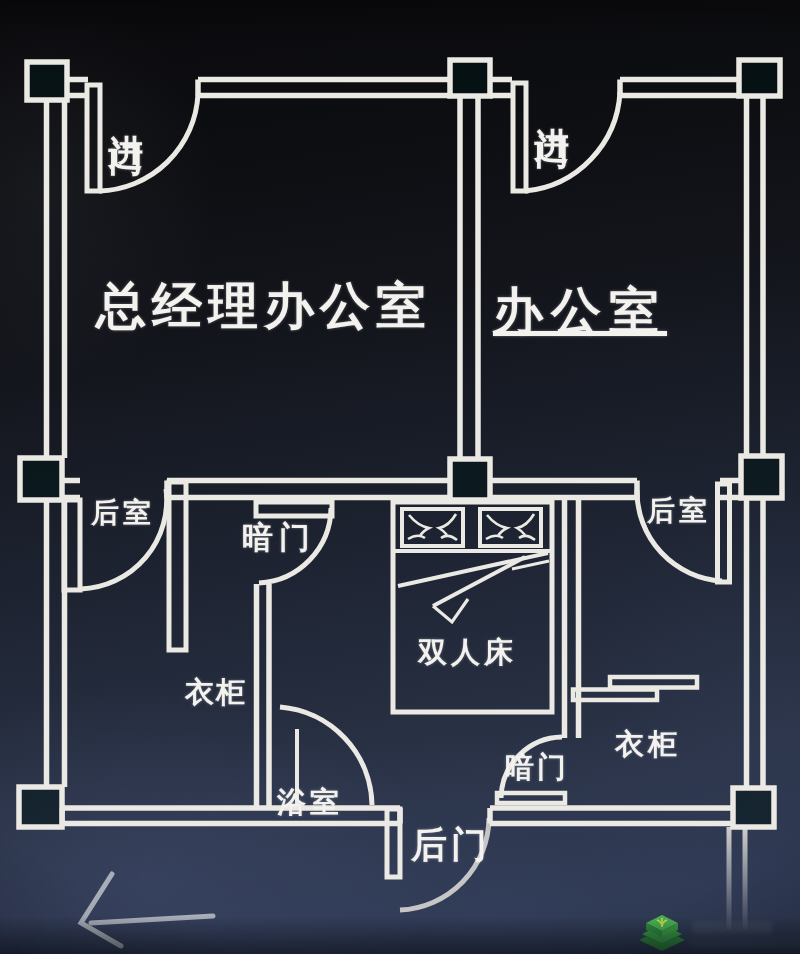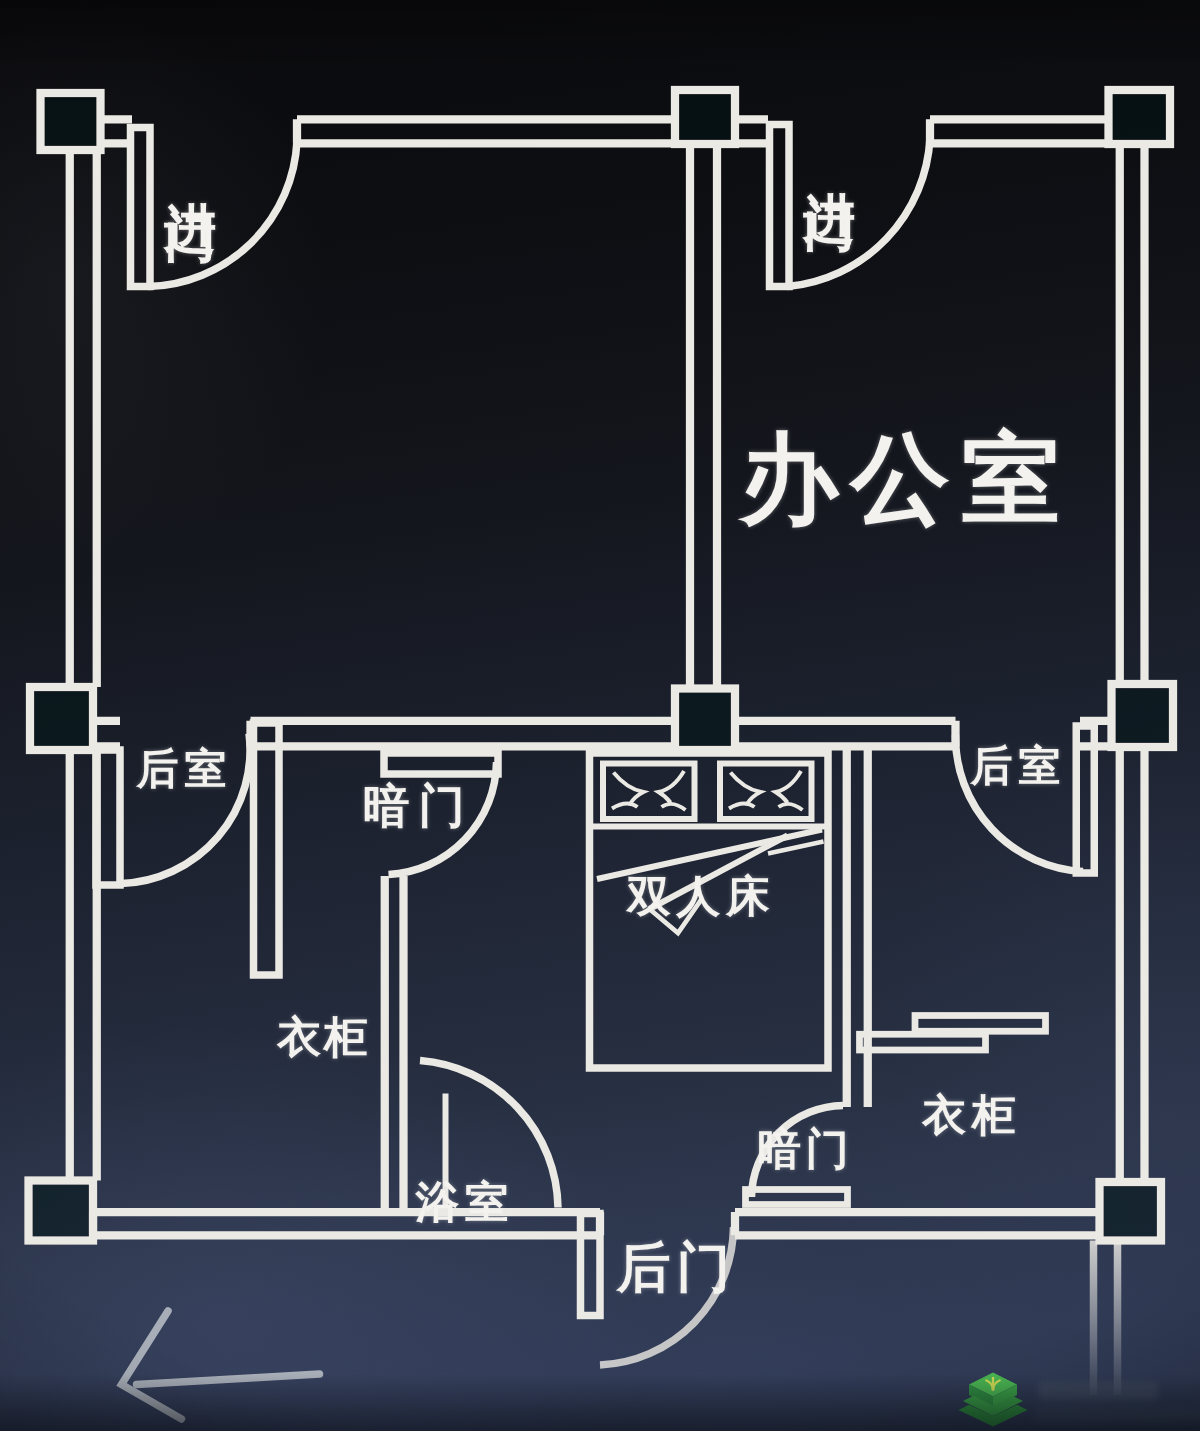--- a/index.html
+++ b/index.html
@@ -22,27 +22,27 @@
   svg.plan{position:absolute;inset:0;}
   .lbl{
     position:absolute;color:#f3f2ee;font-weight:bold;white-space:nowrap;
     text-shadow:0 0 3px rgba(235,235,235,.38);line-height:1.05;z-index:3;
   }
   .v{writing-mode:vertical-rl;}
   .faded{color:#c7cbd1;text-shadow:0 0 4px rgba(200,205,215,.3);opacity:.82;}
   
   .l-gm   {left:96px;  top:280px; font-size:50px; letter-spacing:6px;}
   .l-sec1 {left:491px; top:213px; font-size:50px; letter-spacing:8px;}
-  .l-sec2 {left:493px; top:285px; font-size:66px; letter-spacing:8px;}
+  .l-sec2 {left:493px; top:285px; font-size:50px; letter-spacing:8px;text-decoration:underline;}
   .l-jin1 {left:107px; top:106px; font-size:35px; letter-spacing:4px;}
   .l-jin2 {left:533px; top:99px;  font-size:35px; letter-spacing:4px;}
   .l-hsl  {left:91px;  top:498px; font-size:28px; letter-spacing:4px;}
   .l-hsr  {left:647px; top:496px; font-size:28px; letter-spacing:4px;}
   .l-am1  {left:242px; top:522px; font-size:31px; letter-spacing:6px;}
-  .l-bed  {left:418px; top:583px; font-size:29px; letter-spacing:4px;}
+  .l-bed  {left:418px; top:637px; font-size:29px; letter-spacing:4px;}
   .l-ygl  {left:185px; top:677px; font-size:29px; letter-spacing:2px;}
   .l-ys   {left:277px; top:753px; font-size:29px; letter-spacing:4px;margin-top:34px;}
   .l-am2  {left:505px; top:752px; font-size:29px; letter-spacing:3px;}
   .l-ygr  {left:615px; top:729px; font-size:29px; letter-spacing:4px;}
   .l-hm   {left:411px; top:826px; font-size:36px; letter-spacing:4px;}
   .l-jj   {left:231px; top:883px; font-size:31px; letter-spacing:6px;}
 </style>
 </head>
 <body>
 
@@ -167,20 +167,21 @@
           <path d="M20 7 q5 2 5 7"></path>
           <path d="M30 7 q-5 2 -5 7"></path>
       </g>
     </g>
     <g filter="url(#blur2)">
       <rect x="692" y="921" width="80" height="13" rx="3" fill="#9fb4a8" opacity="0.10"></rect>
       <rect x="690" y="938" width="112" height="11" rx="3" fill="#9fb4a8" opacity="0.06"></rect>
     </g>
   </svg>
 
+  <div class="lbl l-gm">总经理办公室</div>
   <div class="lbl l-sec2">办公室</div>
   <div class="lbl v l-jin1">进门</div>
   <div class="lbl v l-jin2">进门</div>
   <div class="lbl l-hsl">后室</div>
   <div class="lbl l-hsr">后室</div>
   <div class="lbl l-am1">暗门</div>
   <div class="lbl l-bed">双人床</div>
   <div class="lbl l-ygl">衣柜</div>
   <div class="lbl l-ys">浴室</div>
   <div class="lbl l-am2">暗门</div>

